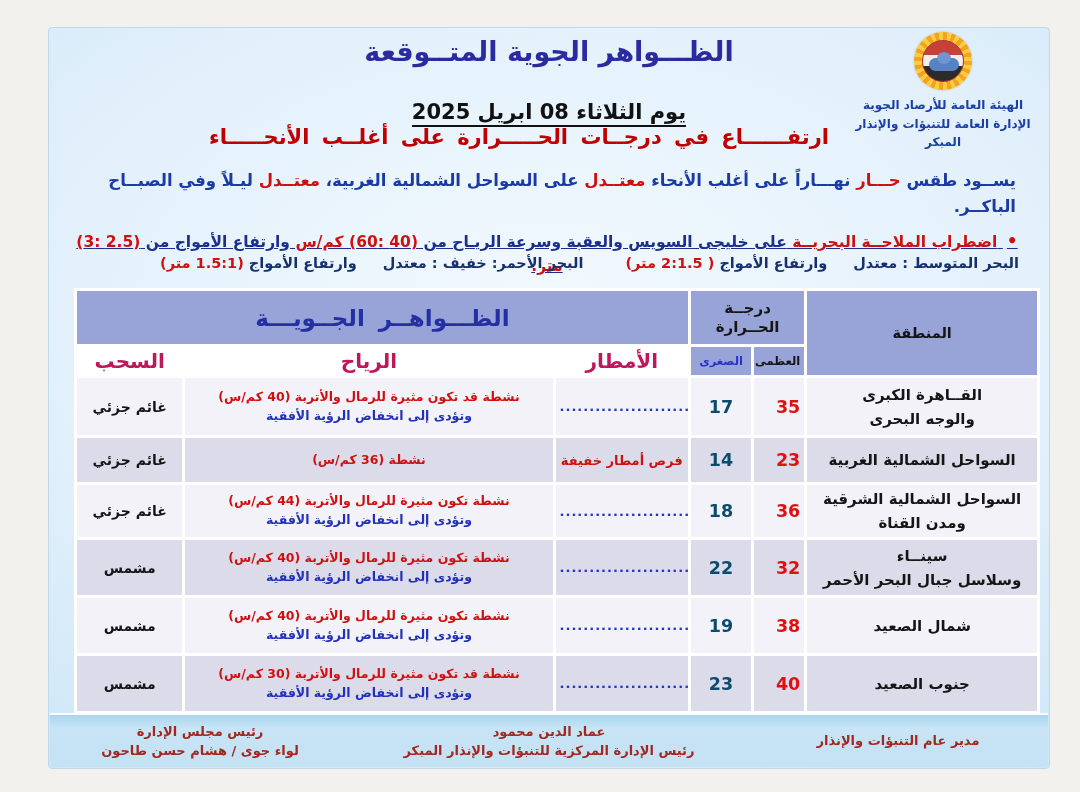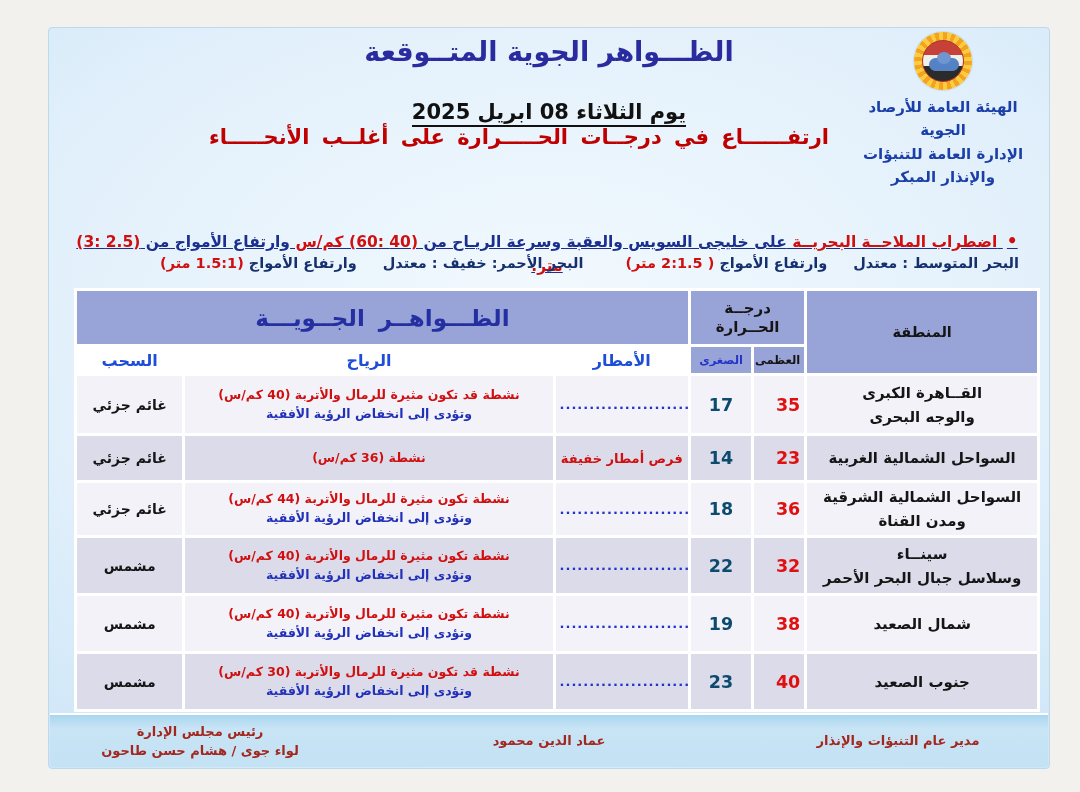--- a/index.html
+++ b/index.html
@@ -33,21 +33,21 @@
     box-shadow:0 0 2px rgba(0,0,0,0.25);
   }
   .emblem-core { position:absolute; inset:8px; border-radius:50%; overflow:hidden;
     background: linear-gradient(180deg, #C8403A 0% 34%, #F0EFE8 34% 62%, #2B2B2B 62% 100%);
     border:1.5px solid #A93530;
   }
   .emblem-cloud { position:absolute; top:17px; left:6px; width:30px; height:13px;
     background:#5581C5; border-radius:8px; }
   .emblem-cloud::before { content:""; position:absolute; top:-6px; left:8px; width:14px; height:12px;
     background:#6E97D2; border-radius:50%; }
-  .org-line { font-size:15px; color:#1A3FA8; line-height:1.55; }
+  .org-line { font-size:12px; color:#1A3FA8; line-height:1.55; }
   
   .headline {
     position:absolute; top:97px; left:0; right:60px; text-align:center;
     font-size:21px; color:#C00000; word-spacing:5px;
   }
   .forecast {
     position:absolute; top:140px; right:33px; left:20px;
     font-size:16.5px; color:#1B3AA6; text-align:right; line-height:1.6;
   }
   .forecast .red, .marine .red { color:#D01010; }
@@ -67,21 +67,21 @@
     position:absolute; top:260px; right:9px;
     border-collapse:collapse; table-layout:fixed; width:966px;
   }
   .wx th, .wx td { border:3px solid #FFFFFF; text-align:center; vertical-align:middle; padding:2px 4px; }
   .wx th { background:#98A3D7; }
   .hr1 th { height:56px; }
   .hr2 th { height:29px; }
   .group-hdr { font-size:23px; color:#2430A2; letter-spacing:1px; word-spacing:6px; }
   .temp-hdr  { font-size:15px; color:#151515; white-space:pre-line; line-height:1.25; }
   .region-hdr{ font-size:14.5px; color:#151515; vertical-align:middle; }
-  .hr2 .white-hdr { background:#FFFFFF; color:#1d4ed8; font-size:16px; }
+  .hr2 .white-hdr { background:#FFFFFF; color:#be185d; font-size:20px; }
   .minmax-hdr { font-size:11.5px; }
   .min-hdr { color:#2433C8; }
   .max-hdr { color:#151515; }
   tbody tr:nth-child(odd)  td { background:#F2F2F8; }
   tbody tr:nth-child(even) td { background:#DBDBEA; }
   tr.r1 td { height:60px; } tr.r2 td { height:47px; } tr.r3 td { height:54px; }
   tr.r4 td { height:58px; } tr.r5 td { height:58px; } tr.r6 td { height:58px; }
   td.region { color:#151515; font-size:15px; white-space:pre-line; line-height:1.6; }
   td.max { color:#E01010; font-size:17.5px;text-align:right; }
   td.min { color:#0c4a6e; font-size:17.5px; }
@@ -116,20 +116,23 @@
       <div class="emblem-core">
         <div class="emblem-cloud"></div>
       </div>
     </div>
     <div class="org-line">الهيئة العامة للأرصاد الجوية</div>
     <div class="org-line">الإدارة العامة للتنبؤات والإنذار المبكر</div>
   </div>
 
   <div class="headline">ارتفــــــاع في درجــات الحـــــرارة على أغلــب الأنحـــــاء</div>
 
+  <div class="forecast">
+    <span>يســود طقس </span><span class="red">حـــار</span><span> نهـــاراً على أغلب الأنحاء </span><span class="red">معتــدل</span><span> على السواحل الشمالية الغربية، </span><span class="red">معتــدل</span><span> ليـلاً وفي الصبــاح الباكــر.</span>
+  </div>
 
   <div class="marine">
     <span class="bullet">•</span>
     <span class="red">اضطراب الملاحــة البحريــة </span><span>على خليجى السويس والعقبة وسرعة الريـاح من </span><span class="red">(40 :60) كم/س </span><span>وارتفاع الأمواج من </span><span class="red">(2.5 :3) متر.</span>
   </div>
 
   <div class="sea-line">
     <span>البحر المتوسط :  معتدل</span>
     <span><span>وارتفاع الأمواج </span><span class="red">( 2:1.5 متر)</span></span>
     <span>البحر الأحمر: خفيف : معتدل</span>
@@ -231,20 +234,21 @@
       </tr>
     </tbody>
   </table>
 
   <div class="footer">
     <div class="sig">
       <div>مدير عام التنبؤات والإنذار</div>
     </div>
     <div class="sig">
       <div>عماد الدين محمود</div>
+      <div>رئيس الإدارة المركزية للتنبؤات والإنذار المبكر</div>
     </div>
     <div class="sig">
       <div>رئيس مجلس الإدارة</div>
       <div>لواء جوى / هشام حسن طاحون</div>
     </div>
   </div>
 
 </div>
 
 </body></html>

